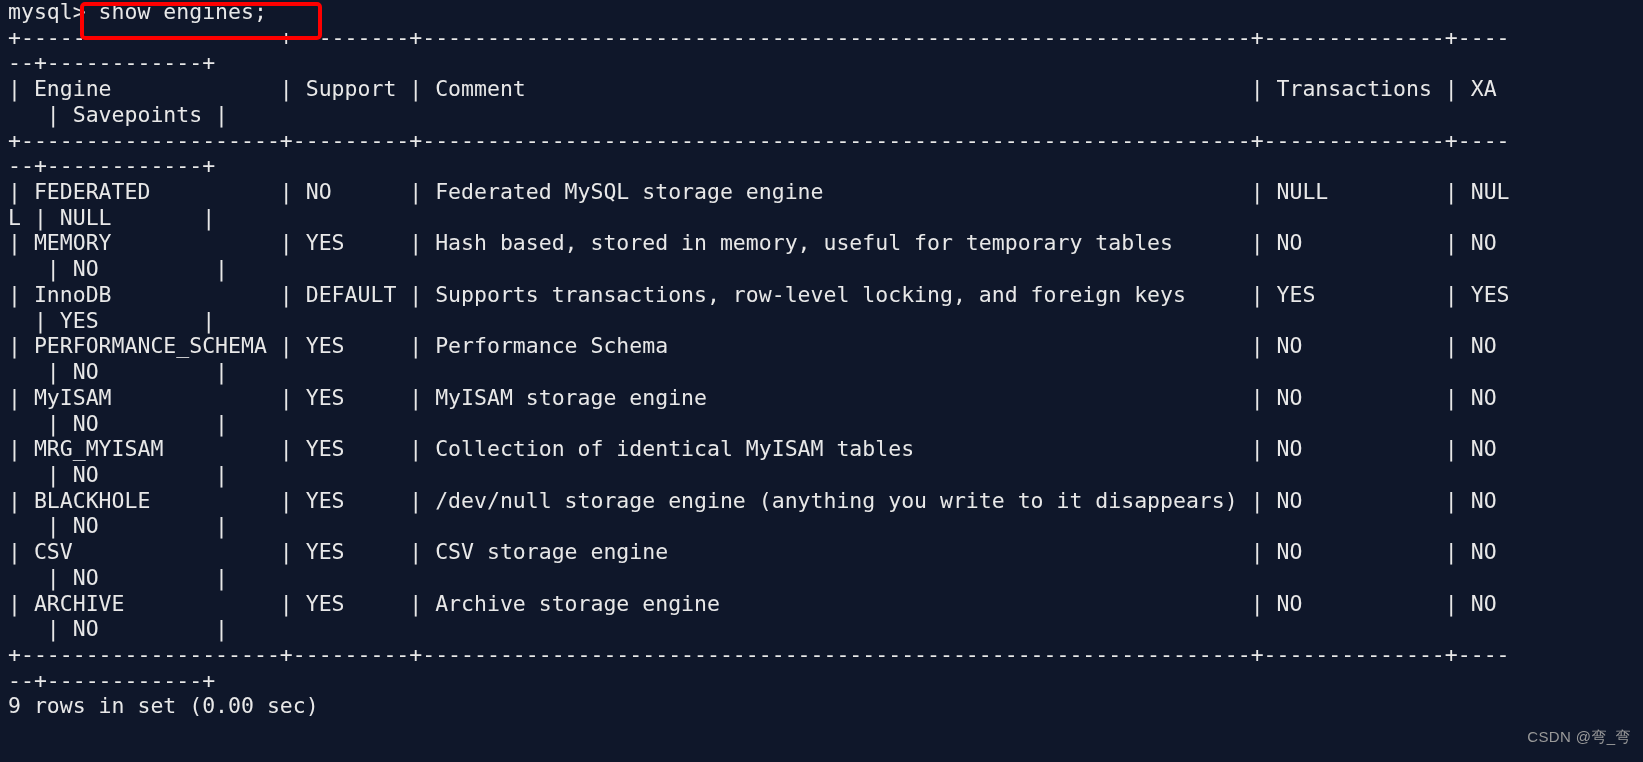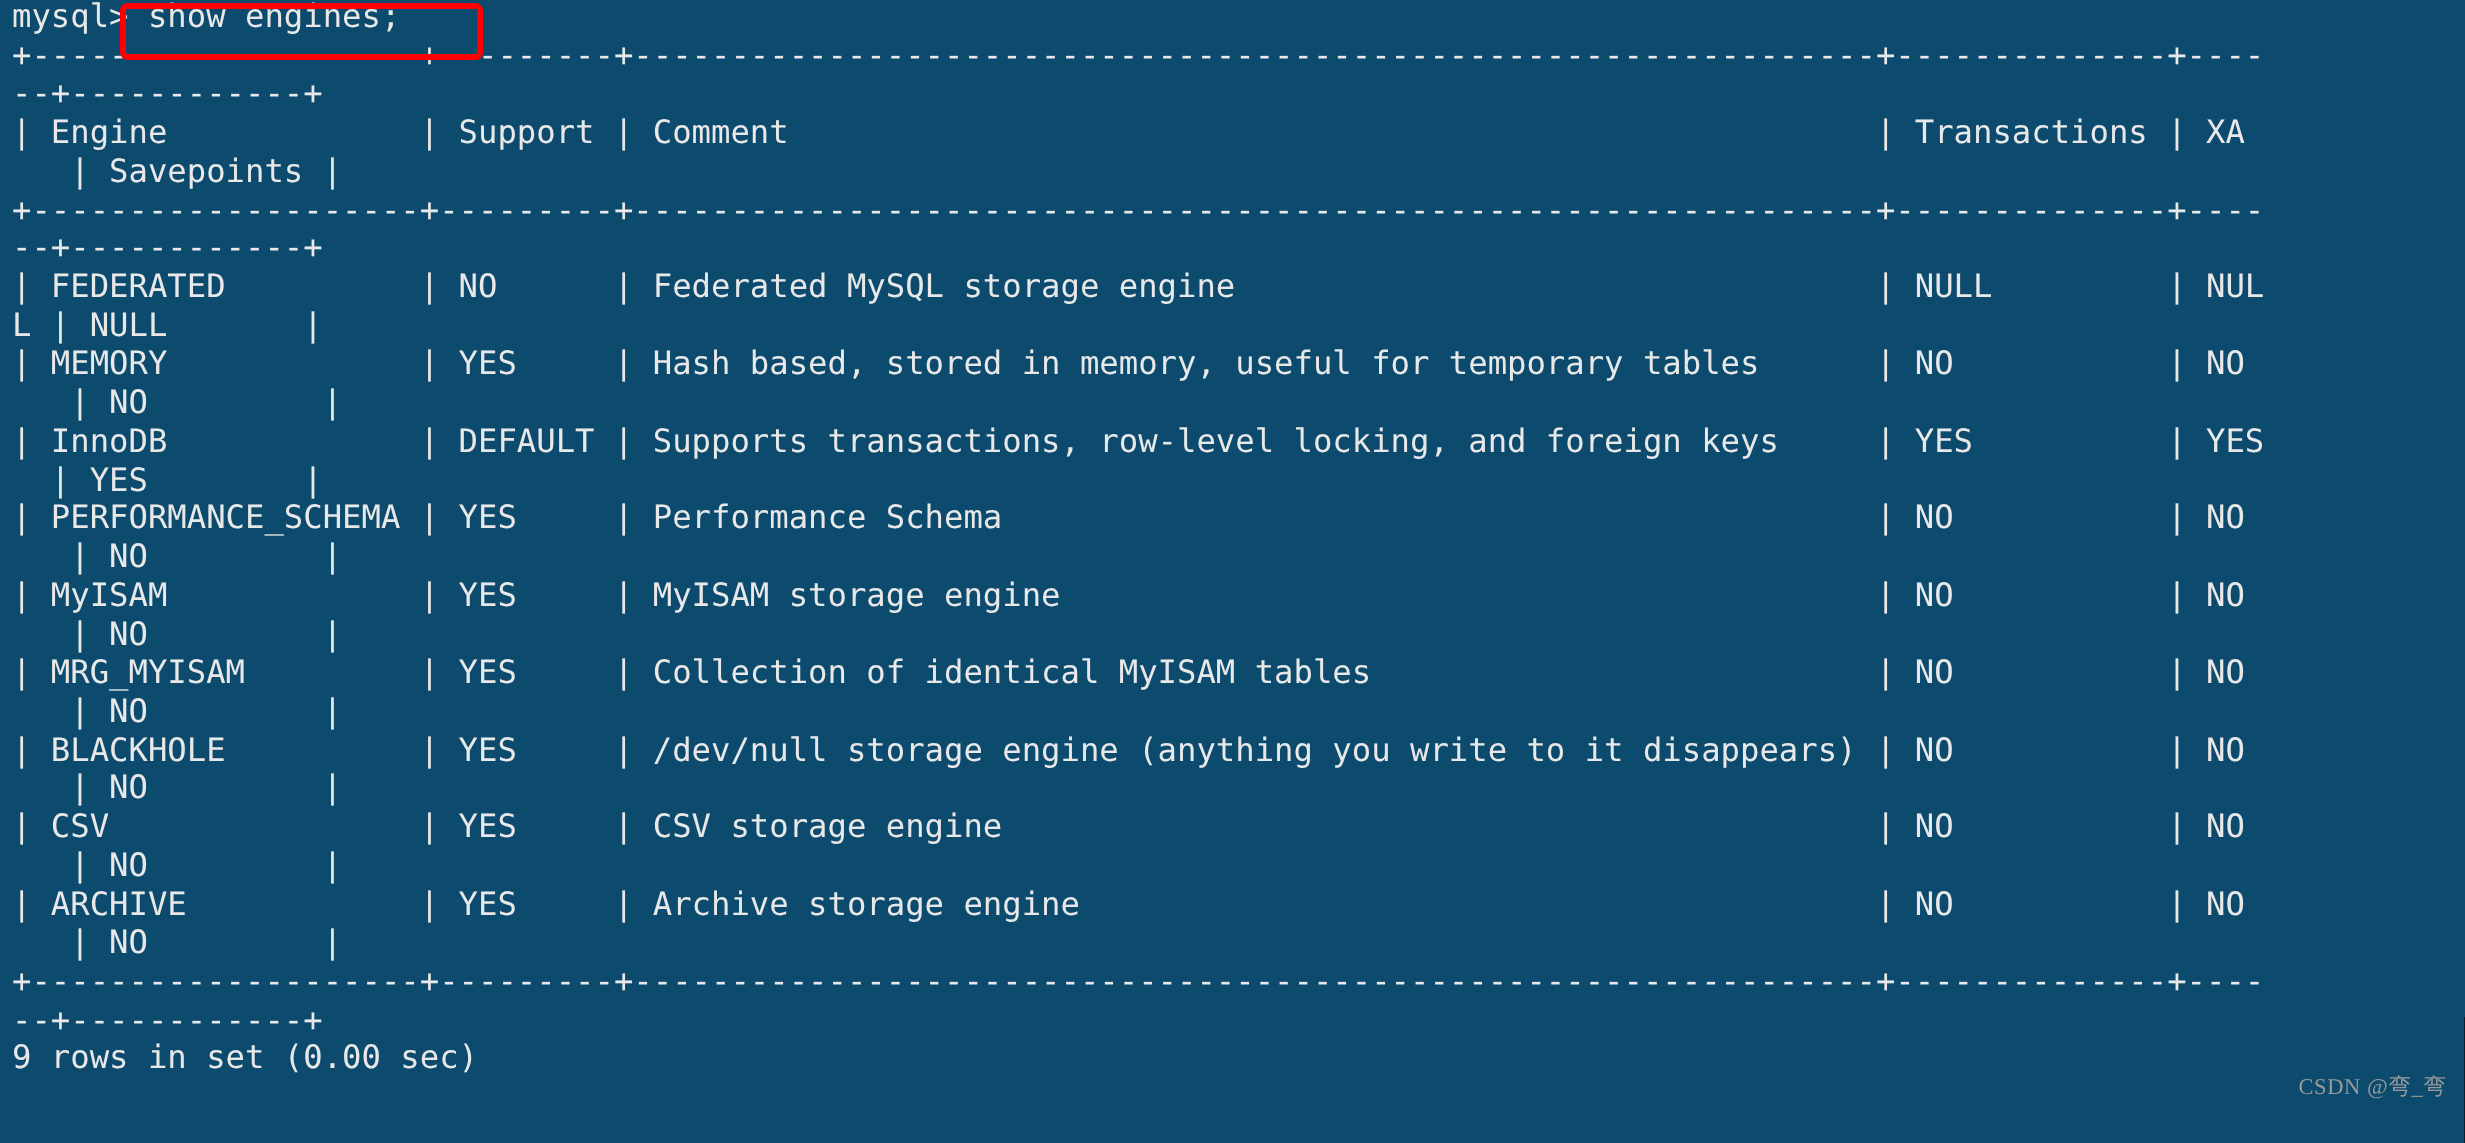--- a/index.html
+++ b/index.html
@@ -6,21 +6,21 @@
   html, body {
     margin: 0;
     padding: 0;
     background: #000000;
   }
 
   #terminal {
     position: relative;
     width: 1643px;
     height: 762px;
-    background: #0c4a6e;
+    background: #0f172a;
     overflow: hidden;
     font-family: "DejaVu Sans Mono", "Liberation Mono", monospace;
     font-size: 21.5px;
     line-height: 25.72px;
     letter-spacing: 0px;
     color: #e6e6e6;
     -webkit-font-smoothing: antialiased;
   }
 
   #screen {
@@ -50,22 +50,22 @@
     height: 30px;
     border: 4px solid #fe0000;
     border-radius: 5px;
     box-sizing: content-box;
     pointer-events: none;
   }
 
   #watermark {
     position: absolute;
     right: 12px;
-    bottom: 23px;
-    font-family: Liberation Serif, serif;
+    bottom: 12px;
+    font-family: Liberation Sans, sans-serif;
     font-size: 15px;
     color: #9a9a9a;
     letter-spacing: 0.4px;
     white-space: pre;
     margin-top: 32px;
   }
 </style>
 </head>
 <body>
 

